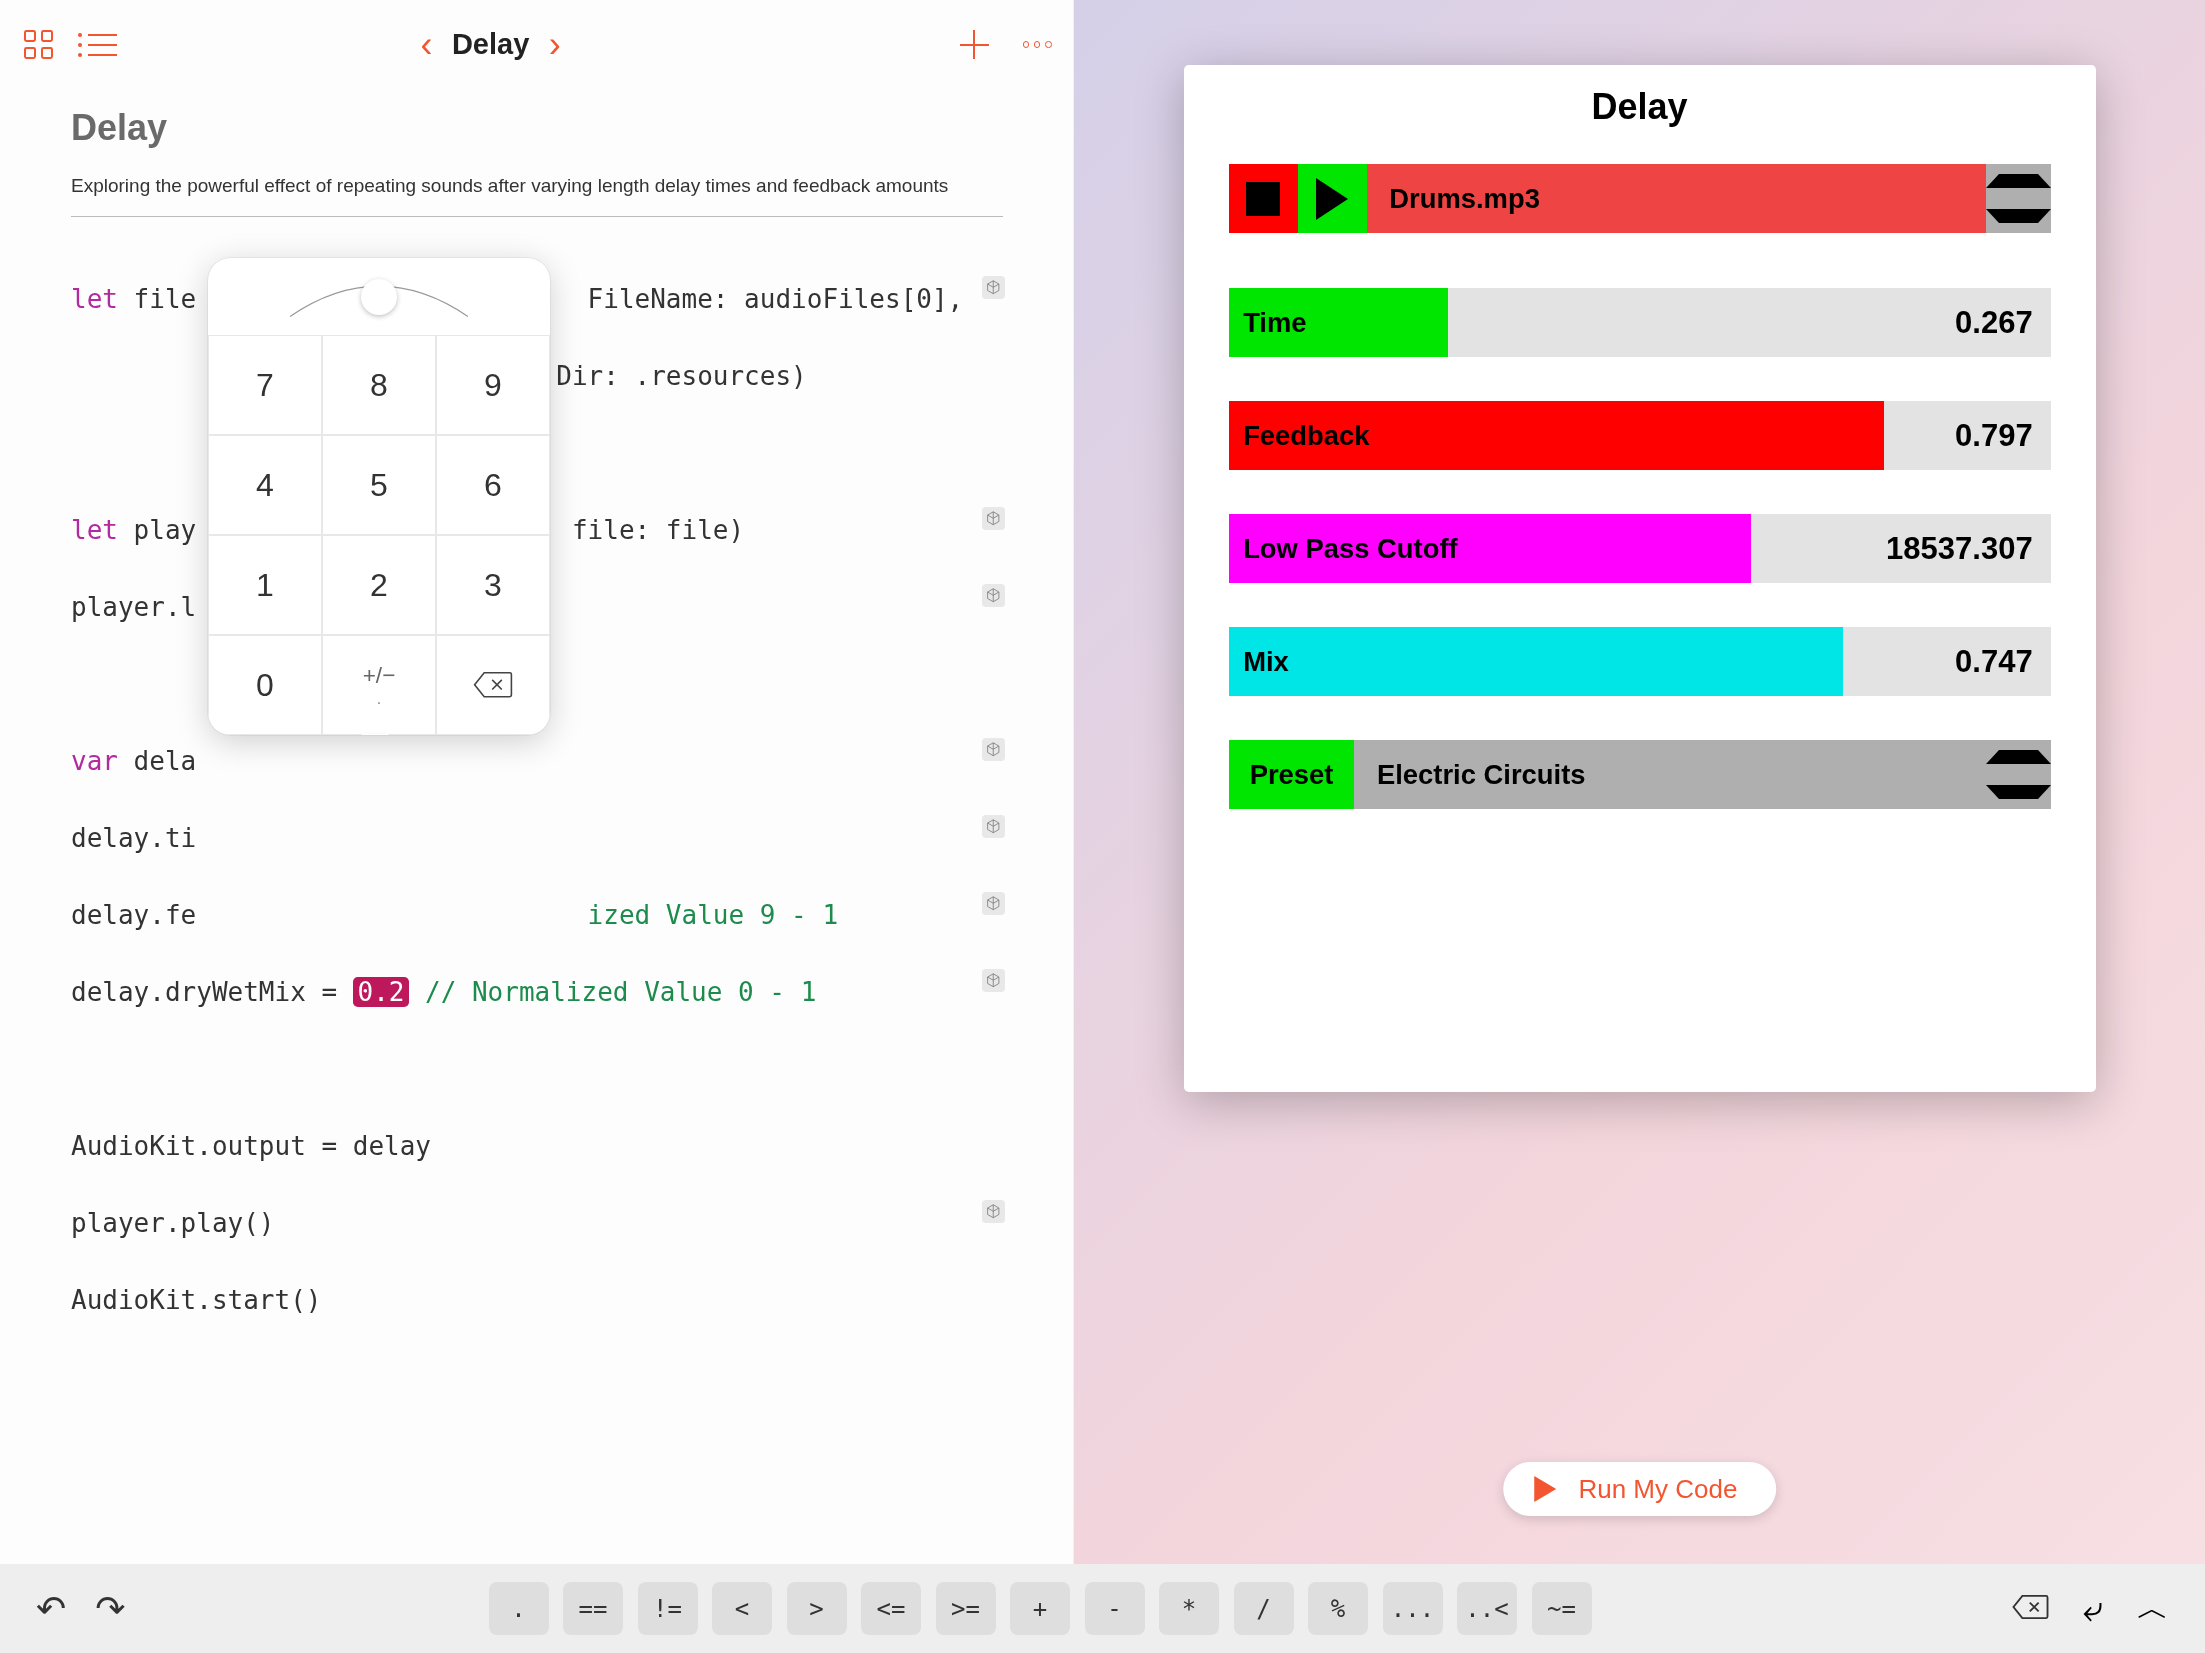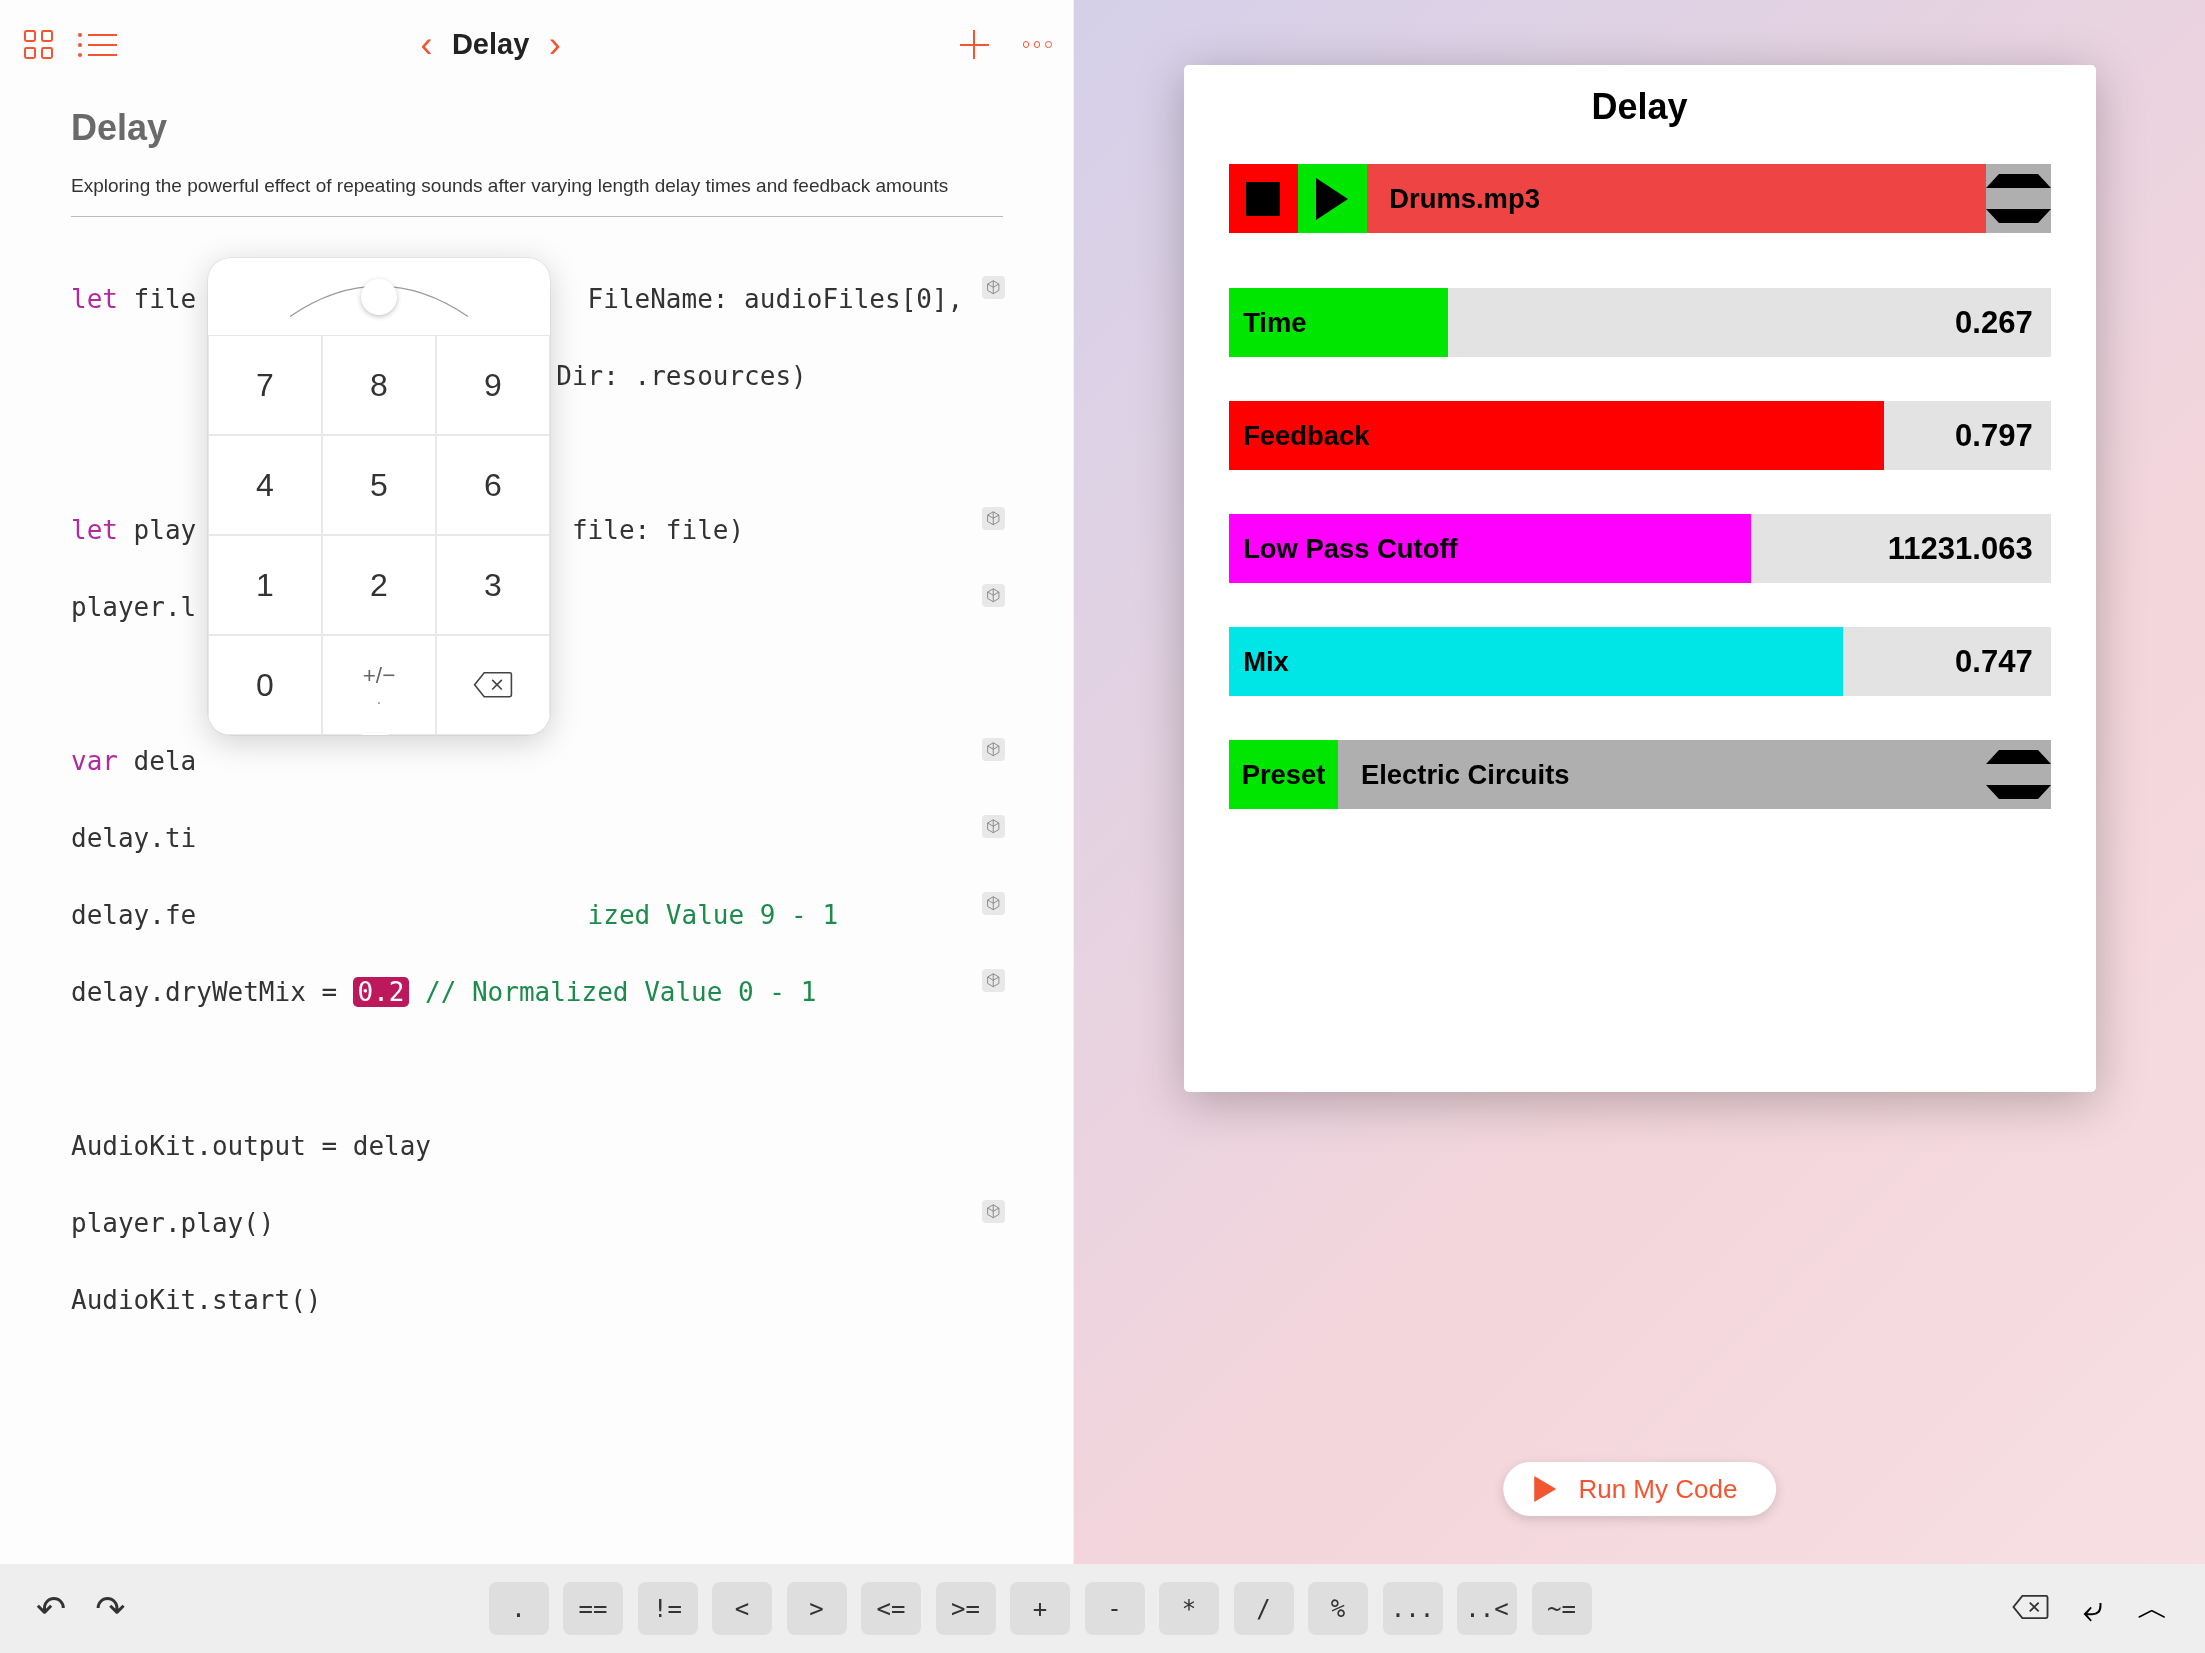--- a/index.html
+++ b/index.html
@@ -116,21 +116,21 @@
     .pv-fill { position: absolute; left: 0; top: 0; bottom: 0; z-index: 1; }
     .stopbox { width: 69px; height: 69px; background: #ff0000; display: flex; align-items: center; justify-content: center; }
     .stopbox .sq { width: 34px; height: 34px; background: #000; }
     .playbox { width: 69px; height: 69px; background: #00e600; display: flex; align-items: center; justify-content: center; }
     .tri { width: 0; height: 0; border-left: 32px solid #000; border-top: 21px solid transparent; border-bottom: 21px solid transparent; }
     .stepper { width: 65px; height: 69px; background: #afafaf; display: flex; flex-direction: column; margin-left: auto; }
     .stepper div { flex: 1; display: flex; align-items: center; justify-content: center; }
     .atr-up { width: 0; height: 0; border-bottom: 14.5px solid #000; border-left: 13px solid transparent; border-right: 13px solid transparent; }
     .atr-dn { width: 0; height: 0; border-top: 14.5px solid #000; border-left: 13px solid transparent; border-right: 13px solid transparent; }
     .preset-row { height: 69px; display: flex; background: #afafaf; align-items: center; }
-    .preset-tag { height: 100%; background: #00e600; display: flex; align-items: center; padding: 0 13px; font-size: 27.4px; font-weight: 700; }
+    .preset-tag { height: 100%; background: #00e600; display: flex; align-items: center; padding: 0 21px; font-size: 27.4px; font-weight: 700; }
     .preset-val { font-size: 27.4px; font-weight: 700; padding-left: 22.6px; }
 
     
     .run-btn {
       position: absolute; bottom: 48px; left: 50%; transform: translateX(-50%);
       background: #fff; border-radius: 36px; height: 54px; padding: 0 39px 0 31px;
       display: flex; align-items: center; gap: 22.6px;
       box-shadow: 0 3.2px 11.3px rgba(0,0,0,0.15);
       color: #f35530; font-size: 26px; font-weight: 400;
     }
@@ -289,21 +289,21 @@
     <span class="pv-val">0.267</span>
           </div>
           <div class="pv-row">
             <div class="pv-fill" style="width:79.7%;background:#ff0000"></div>
     <span class="pv-label">Feedback</span>
     <span class="pv-val">0.797</span>
           </div>
           <div class="pv-row">
             <div class="pv-fill" style="width:63.5%;background:#ff00ff"></div>
     <span class="pv-label">Low Pass Cutoff</span>
-    <span class="pv-val">11231.063</span>
+    <span class="pv-val">18537.307</span>
           </div>
           <div class="pv-row">
             <div class="pv-fill" style="width:74.7%;background:#00e6e6"></div>
     <span class="pv-label">Mix</span>
     <span class="pv-val">0.747</span>
           </div>
         </div>
 
       <div class="preset-row">
         <div class="preset-tag">Preset</div>

